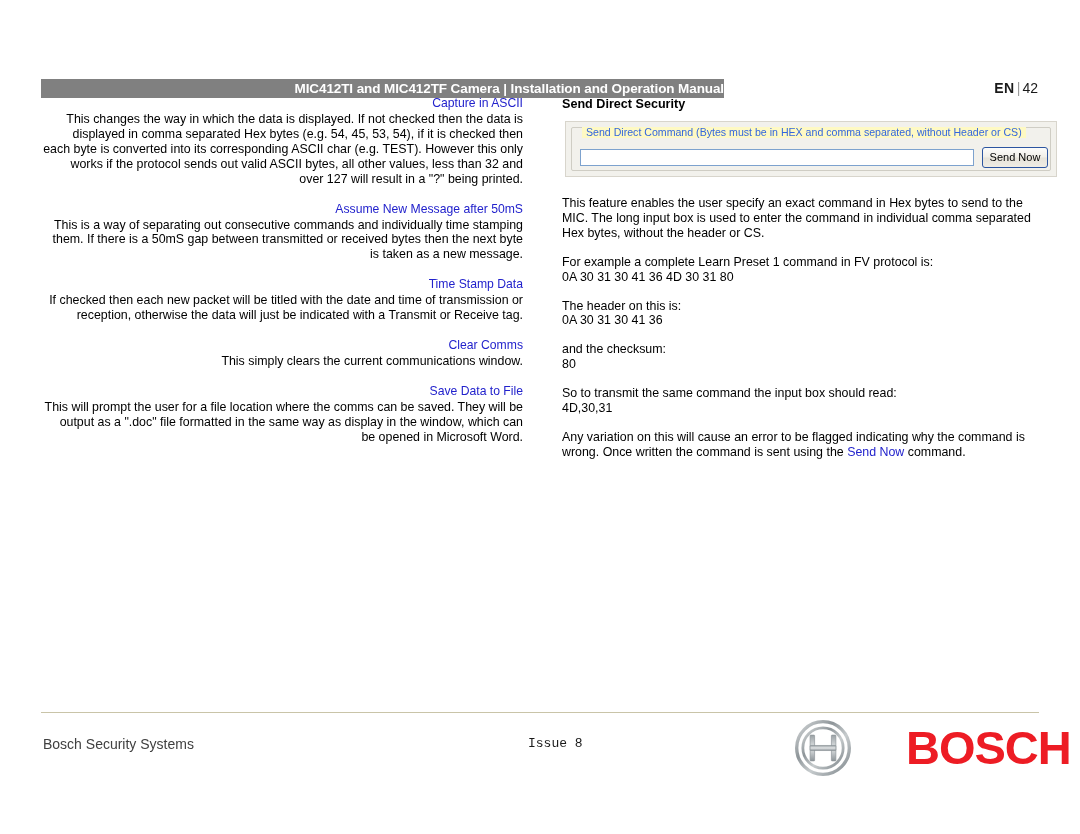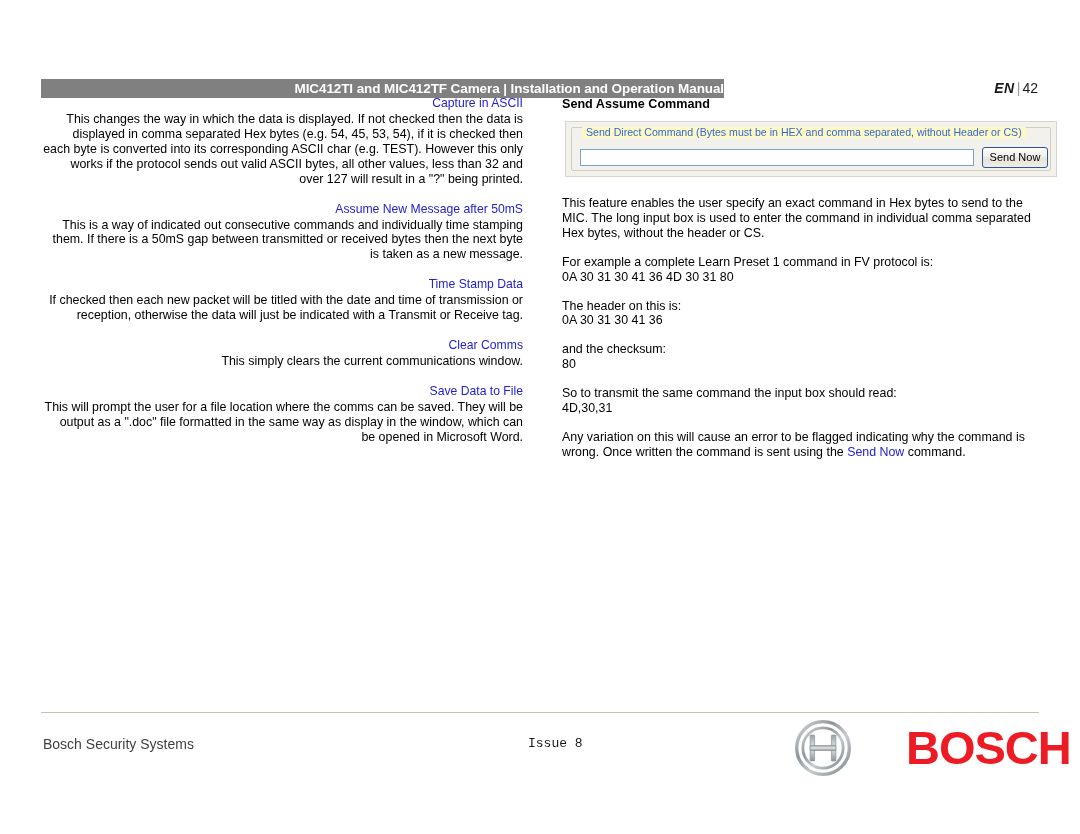--- a/index.html
+++ b/index.html
@@ -44,21 +44,20 @@
     position: absolute;
     right: 42px;
     top: 80px;
     font-size: 14px;
     color: #1a1a1a;
     white-space: nowrap;
   }
   .header-page .en {
     font-weight: bold;
     letter-spacing: 0.6px;
-    font-style: italic;
   }
   .header-page .sep {
     color: #9a9a9a;
     font-weight: normal;
     padding: 0 2px;
   }
   .header-page .num {
     font-weight: normal;
   }
 
@@ -240,42 +239,42 @@
 
   <div class="col-left">
 
     <div class="blk">
       <div class="sec-head">Capture in ASCII</div>
       <p class="body">This changes the way in which the data is displayed. If not checked then the data is displayed in comma separated Hex bytes (e.g. 54, 45, 53, 54), if it is checked then each byte is converted into its corresponding ASCII char (e.g. TEST). However this only works if the protocol sends out valid ASCII bytes, all other values, less than 32 and over 127 will result in a "?" being printed.</p>
     </div>
 
     <div class="blk">
       <div class="sec-head">Assume New Message after 50mS</div>
-      <p class="body">This is a way of indicated out consecutive commands and individually time stamping them. If there is a 50mS gap between transmitted or received bytes then the next byte is taken as a new message.</p>
+      <p class="body">This is a way of separating out consecutive commands and individually time stamping them. If there is a 50mS gap between transmitted or received bytes then the next byte is taken as a new message.</p>
     </div>
 
     <div class="blk">
       <div class="sec-head">Time Stamp Data</div>
       <p class="body">If checked then each new packet will be titled with the date and time of transmission or reception, otherwise the data will just be indicated with a Transmit or Receive tag.</p>
     </div>
 
     <div class="blk">
       <div class="sec-head">Clear Comms</div>
       <p class="body">This simply clears the current communications window.</p>
     </div>
 
     <div class="blk">
       <div class="sec-head">Save Data to File</div>
       <p class="body">This will prompt the user for a file location where the comms can be saved. They will be output as a ".doc" file formatted in the same way as display in the window, which can be opened in Microsoft Word.</p>
     </div>
 
   </div>
 
   <div class="col-right">
-    <div class="sec-head-dark">Send Assume Command</div>
+    <div class="sec-head-dark">Send Direct Security</div>
   </div>
 
   <div class="widget">
     <div class="widget-inner">
       <div class="widget-legend">Send Direct Command (Bytes must be in HEX and comma separated, without Header or CS)</div>
       <input class="widget-input" type="text" placeholder="" style="">
       <button class="widget-button">Send Now</button>
     </div>
   </div>
 

